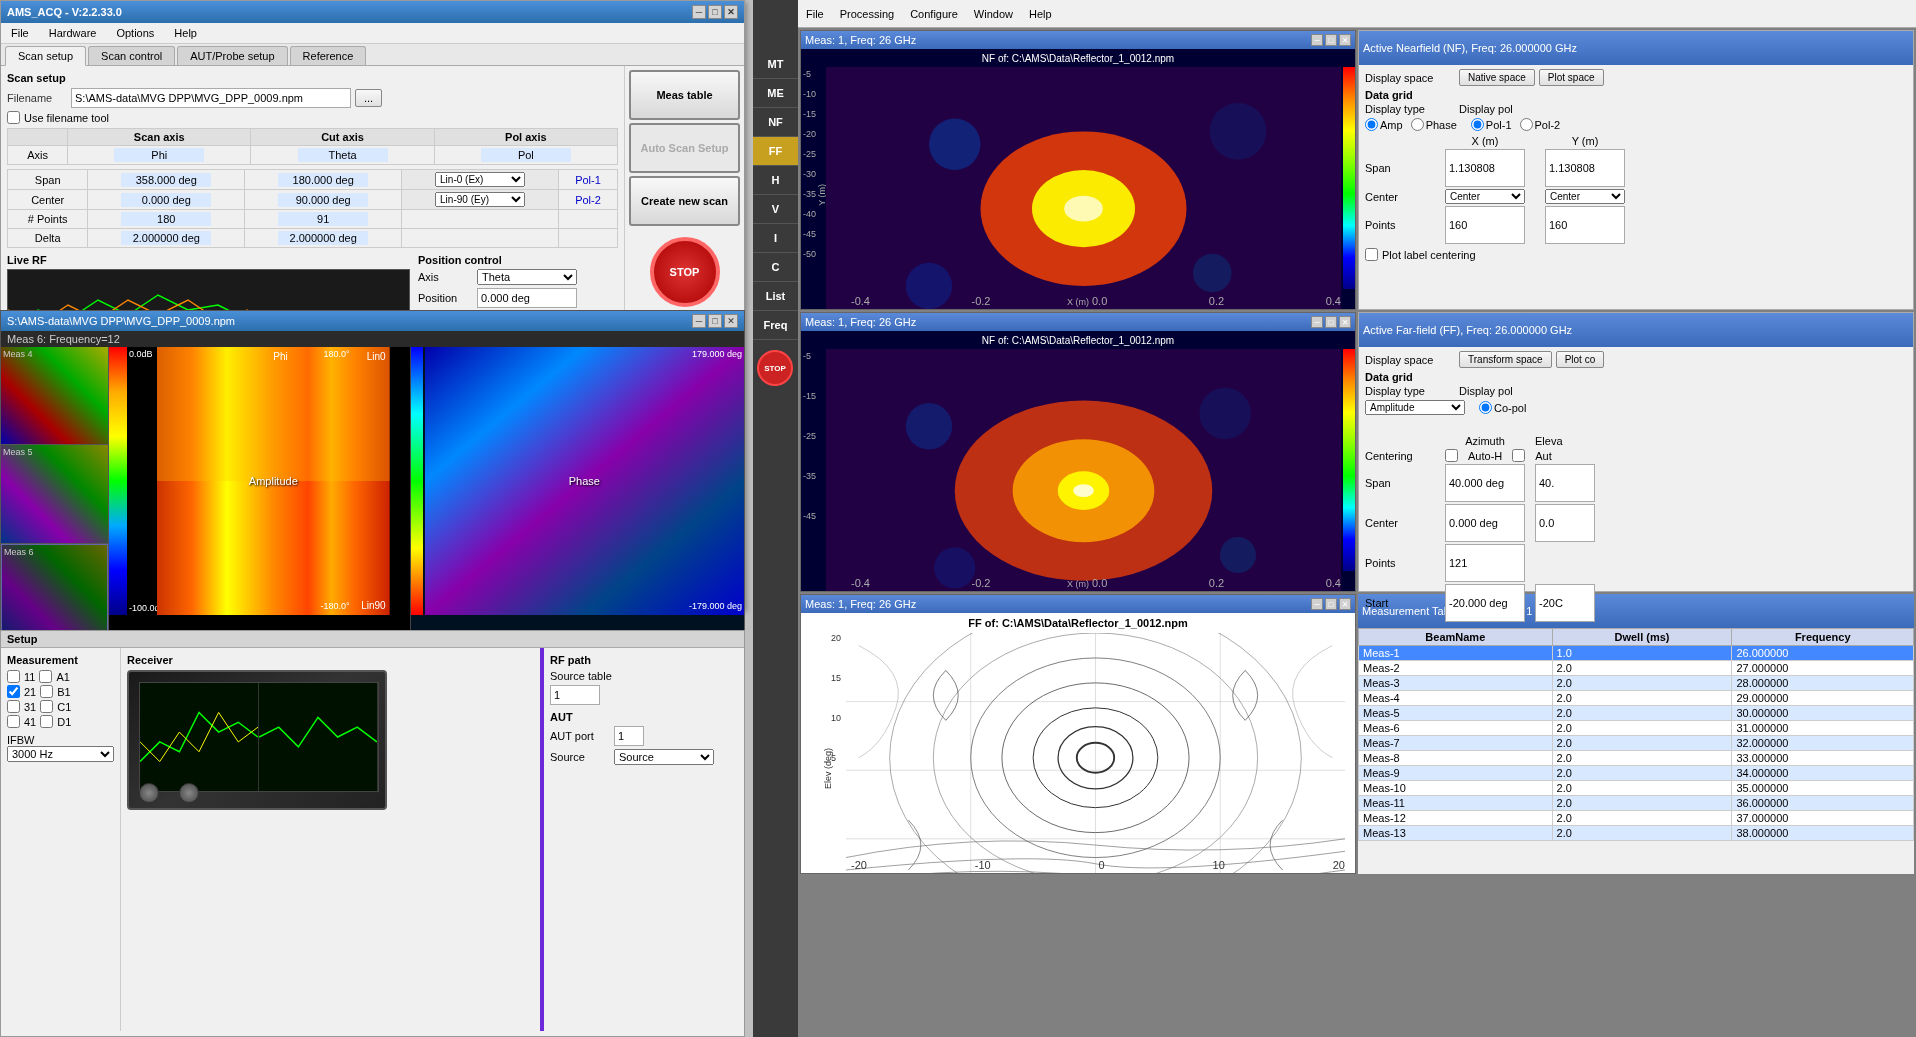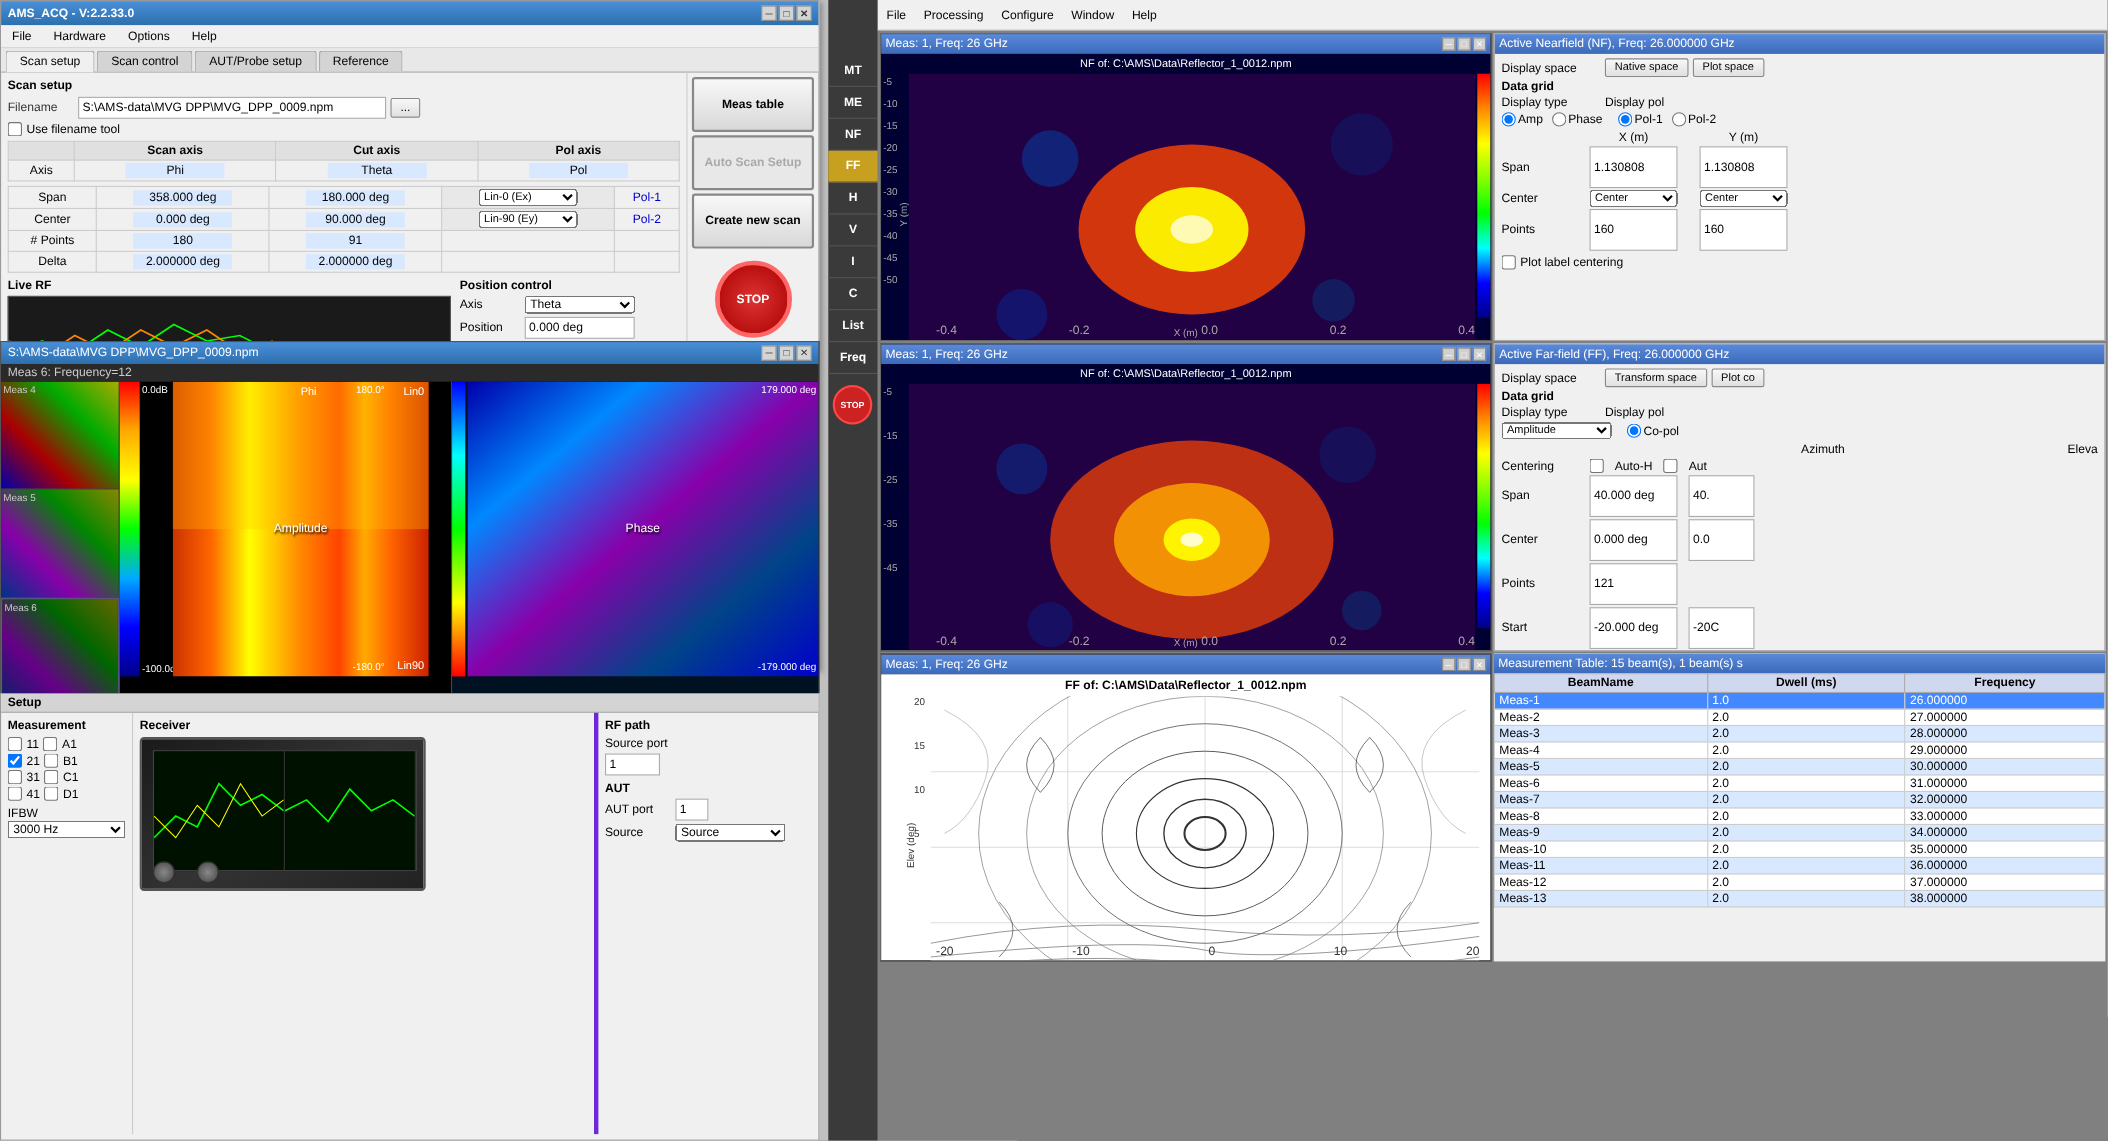--- a/index.html
+++ b/index.html
@@ -253,21 +253,21 @@
     
     .info-panel {
       background: #f0f0f0;
       border: 1px solid #aaa;
       position: relative;
     }
     .info-titlebar {
       background: linear-gradient(to bottom, #5a8ad9, #3a6ab9);
       color: white;
       font-size: 10px;
-      padding: 1px 4px;
+      padding: 17px 4px;
       height: 18px;
       display: flex;
       align-items: center;
     }
     .info-content {
       padding: 4px 6px;
     }
     .info-row {
       display: flex;
       align-items: center;
@@ -739,21 +739,21 @@
           </div>
         </div>
         <div class="receiver-knob" style="left:10px;"></div>
         <div class="receiver-knob" style="left:50px;"></div>
       </div>
     </div>
 
     <div style="width:200px; padding:6px;">
       <div style="font-weight:bold; margin-bottom:4px;">RF path</div>
       <div class="form-row">
-        <span style="min-width:80px;">Source port</span>
+        <span style="min-width:80px;">Source table</span>
       </div>
       <div class="form-row">
         <input class="form-input" value="1" style="width: 50px;">
       </div>
       <div style="margin-top:6px;">
         <div style="font-weight:bold;">AUT</div>
         <div class="form-row" style="margin-top:3px;">
           <span style="min-width:60px;">AUT port</span>
           <input class="form-input" value="1" style="width: 30px;">
         </div>
@@ -981,21 +981,21 @@
           <select style="width:100px; font-size:10px;">
             <option>Amplitude</option>
           </select>
           <div class="radio-group" style="margin-left:10px;">
             <div class="radio-item">
               <input type="radio" name="ff-pol" checked="" style="">
               <span>Co-pol</span>
             </div>
           </div>
         </div>
-        <div style="display:flex; gap:10px; margin-top:4px;justify-content:space-between;">
+        <div style="display:flex; gap:10px; margin-top:20px;">
           <span style="min-width:70px;"></span>
           <span style="min-width:80px;text-align:center;">Azimuth</span>
           <span>Eleva</span>
         </div>
         <div style="display:flex; gap:10px; align-items:center; margin-top:2px;">
           <span style="min-width:70px;">Centering</span>
           <input type="checkbox" style="">
           <span>Auto-H</span>
           <input type="checkbox" style="">
           <span>Aut</span>

